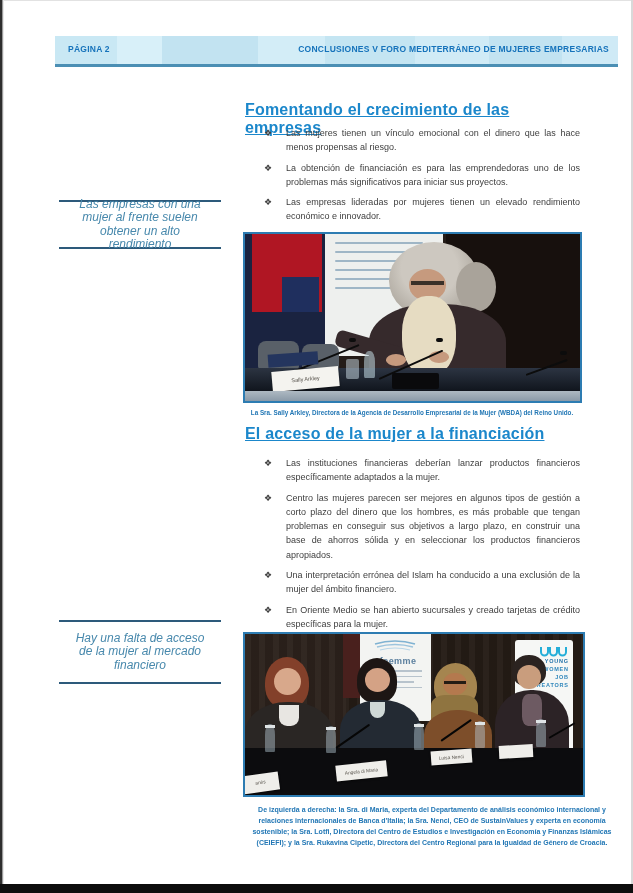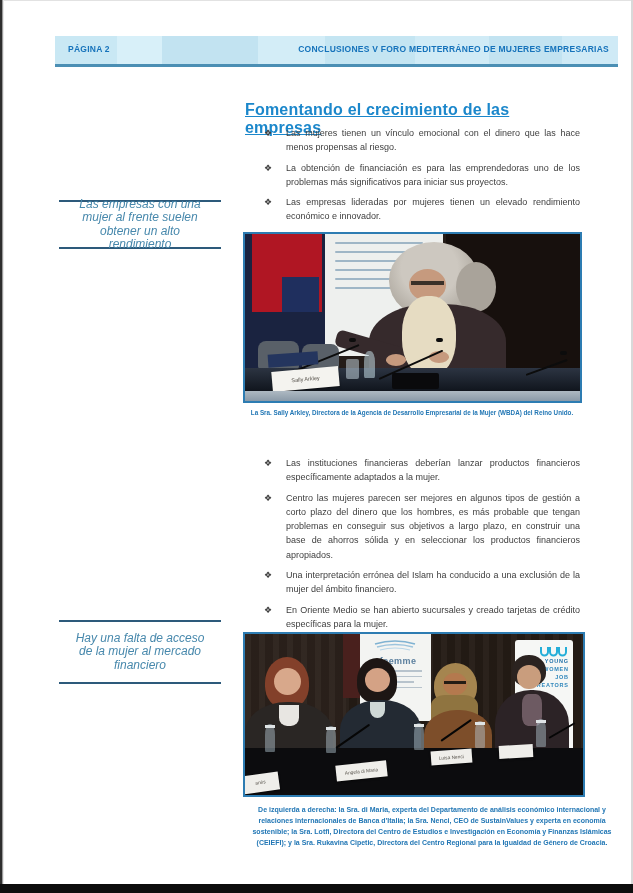--- a/index.html
+++ b/index.html
@@ -182,20 +182,21 @@
     <div class="sh mic-head" style="left:94%;top:70%;"></div>
     <div class="sh p1-card"></div>
     <div class="sh p1-plate">Sally Arkley</div>
     <div class="sh p1-glass"></div>
     <div class="sh p1-bottle"></div>
     <div class="sh p1-console"></div>
     <div class="sh p1-table-edge"></div>
   </figure>
   <p class="caption cap-1">La Sra. Sally Arkley, Directora de la Agencia de Desarrollo Empresarial de la Mujer (WBDA) del Reino Unido.</p>
 
+  <h1 class="sec-heading h-2">El acceso de la mujer a la financiación</h1>
   <ul class="bullets bl-2">
     <li>
       <span class="b-glyph">❖</span>
       <span>Las instituciones financieras deberían lanzar productos financieros específicamente adaptados a la mujer.</span>
     </li>
     <li>
       <span class="b-glyph">❖</span>
       <span>Centro las mujeres parecen ser mejores en algunos tipos de gestión a corto plazo del dinero que los hombres, es más probable que tengan problemas en conseguir sus objetivos a largo plazo, en construir una base de ahorros sólida y en seleccionar los productos financieros apropiados.</span>
     </li>
     <li>

